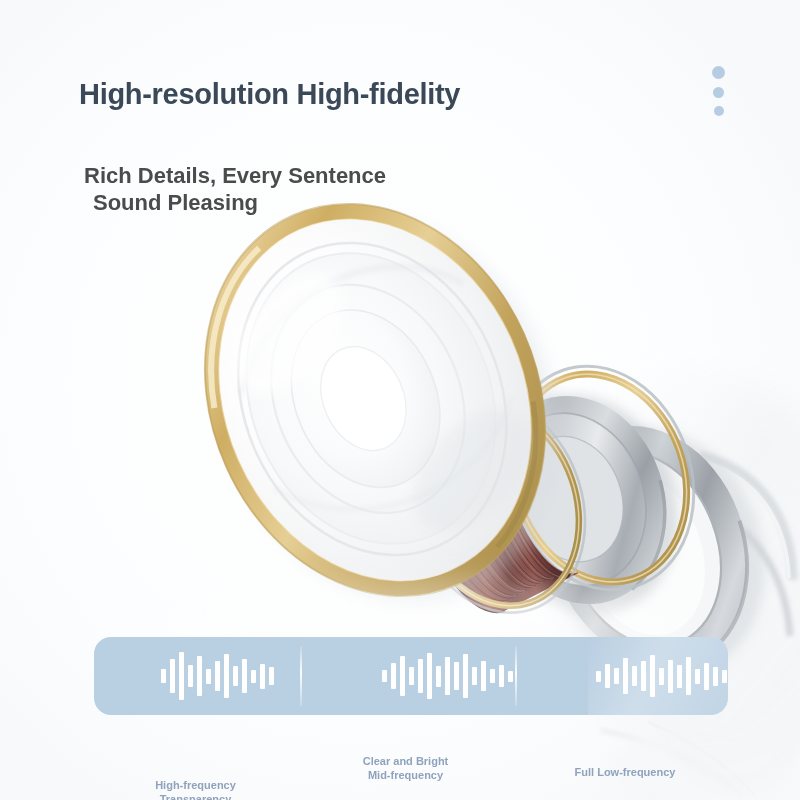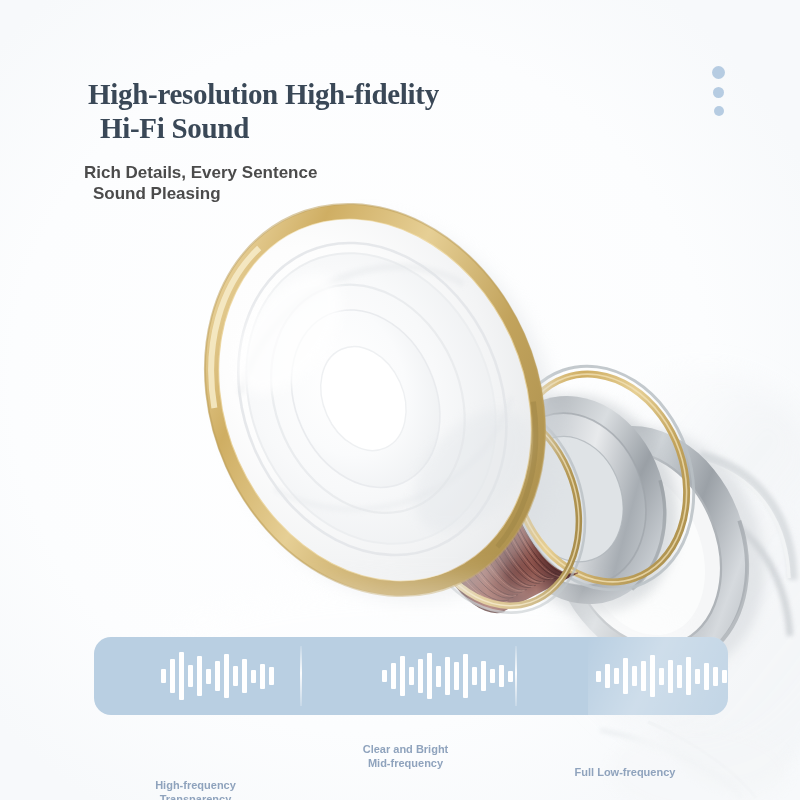--- a/index.html
+++ b/index.html
@@ -16,35 +16,34 @@
       radial-gradient(ellipse 520px 420px at 360px 400px, #ffffff 0%, #fdfdfe 55%, #fafbfc 100%),
       #ffffff;
     overflow:hidden;
   }
 
   
   #product{position:absolute;left:0;top:0;width:800px;height:800px;}
 
   
   .headline{
-    position:absolute;left:88px;top:78px;
+    position:absolute;left:79px;top:78px;
     z-index:40;
-    font-family:Liberation Serif, serif;
   }
   .headline .l1,.headline .l2{
     font-size:29px;font-weight:bold;color:#3a4857;
     letter-spacing:-0.3px;line-height:1.17;white-space:nowrap;
   }
   .headline .l2{padding-left:12px;}
 
   .subhead{
     position:absolute;left:84px;top:163px;z-index:40;
   }
   .subhead .s1,.subhead .s2{
-    font-size:17px;font-weight:bold;color:#4b4b4b;
+    font-size:22px;font-weight:bold;color:#4b4b4b;
     line-height:1.22;white-space:nowrap;
   }
   .subhead .s2{padding-left:9px;}
 
   
   .dots{position:absolute;left:712px;top:66px;z-index:40;}
   .dot{border-radius:50%;background:#b6cce2;margin:0 auto 8px auto;}
   .dot.d1{width:13px;height:13px;}
   .dot.d2{width:11px;height:11px;}
   .dot.d3{width:10px;height:10px;margin-bottom:0;}
@@ -77,21 +76,21 @@
 
   
   .caps{position:absolute;left:0;top:743px;width:800px;height:50px;z-index:40;}
   .cap{
     position:absolute;text-align:center;
     font-size:11px;font-weight:bold;color:#8fa3bd;line-height:1.25;
     white-space:nowrap;
   }
   .cap .ln2{display:block;}
   .cap.c1{left:118px;top:4px;width:155px;margin-top:32px;}
-  .cap.c2{left:333px;top:0px;width:145px;}
+  .cap.c2{left:333px;top:12px;width:145px;}
   .cap.c3{left:540px;top:3px;width:170px;margin-top:20px;}
 </style>
 </head>
 <body>
 
 <div id="stage">
 
   <svg id="product" viewBox="0 0 800 800" aria-hidden="true">
     <defs>
 
@@ -340,21 +339,20 @@
 
     <g opacity="0.5">
       <path d="M 600 730 C 660 742 720 770 742 798" stroke="#e3e7ea" stroke-width="5" fill="none" filter="url(#blurSm)"></path>
       <path d="M 648 722 C 700 744 740 776 756 798" stroke="#eef1f3" stroke-width="4" fill="none"></path>
       <ellipse cx="700" cy="770" rx="92" ry="46" fill="#f4f6f7" opacity="0.75" filter="url(#blurMd)"></ellipse>
     </g>
   </svg>
 
   <div class="headline">
     <div class="l1">High-resolution High-fidelity</div>
-    <div class="l2">Hi-Fi Sound</div>
   </div>
 
   <div class="subhead">
     <div class="s1">Rich Details, Every Sentence</div>
     <div class="s2">Sound Pleasing</div>
   </div>
 
   <div class="dots">
     <div class="dot d1"></div>
     <div class="dot d2"></div>

